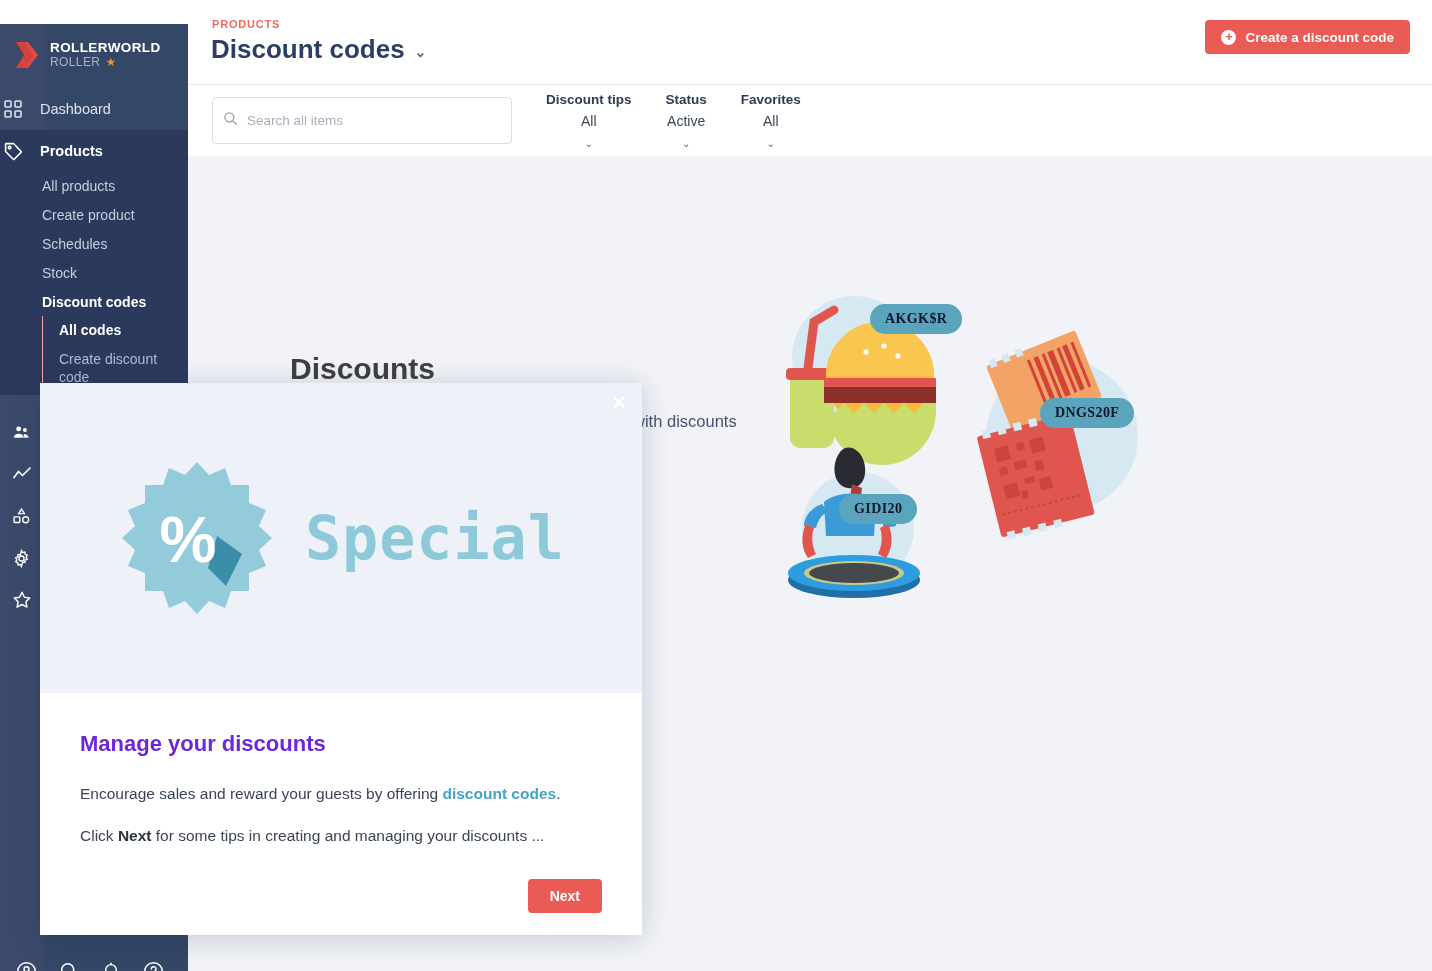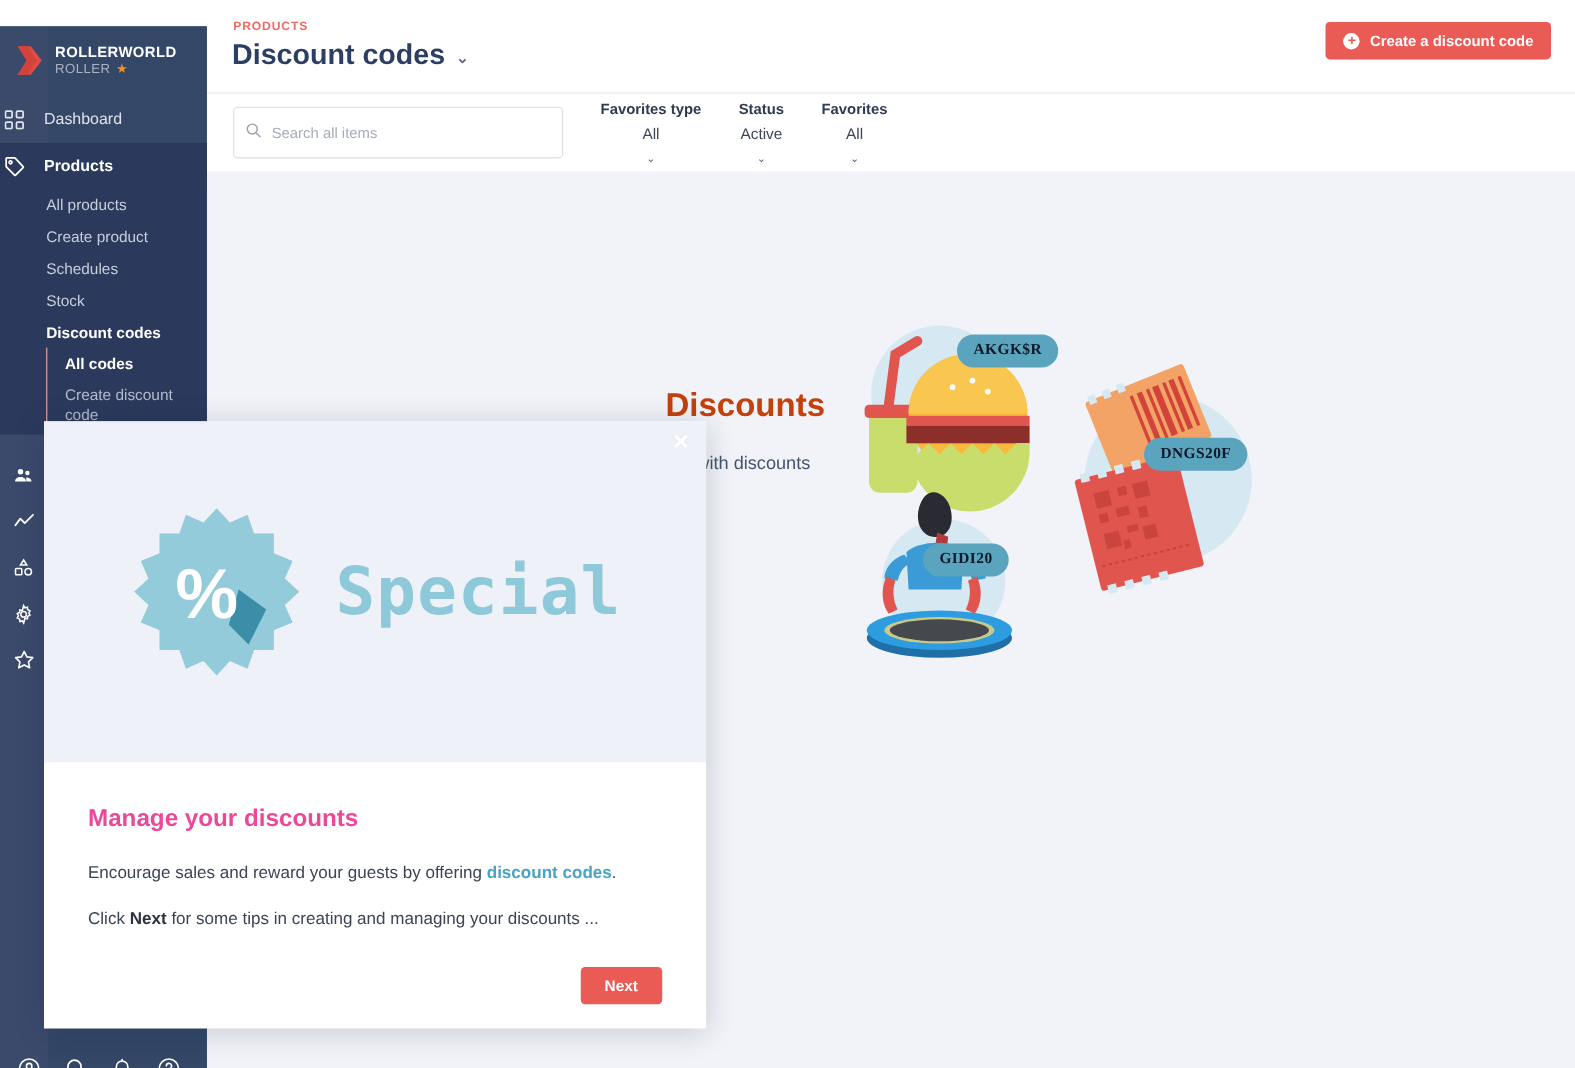--- a/index.html
+++ b/index.html
@@ -115,21 +115,21 @@
   .caret-sm { font-size: 10px; color: #5a6478; }
 
   
   .empty {
     position: absolute; left: 0; right: 0; top: 156px; bottom: 0;
     display: flex; align-items: flex-start; justify-content: center; padding-top: 100px;
   }
   .empty-inner { display: flex; gap: 0; align-items: flex-start; width: 1060px; }
   .empty-text { width: 470px; padding-left: 10px; padding-top: 96px; }
   .empty-h {
-    font-size: 30px; font-weight: bold; color: #c2410c; margin-bottom: 22px; text-align: right;
+    font-size: 30px; font-weight: bold; color: #404040; margin-bottom: 22px;
   }
   .empty-p {
     font-size: 16.5px; color: #46536e; line-height: 1.65; margin-bottom: 30px;
   }
   .learn-btn {
     display: inline-flex; align-items: center; gap: 11px;
     background: #ffffff; border: 1px solid #e2e5ec; border-radius: 4px;
     height: 42px; padding: 0 18px; font-size: 14.5px; font-weight: bold; color: #2f3b52;
     cursor: pointer; font-family: "Liberation Sans", sans-serif;
   }
@@ -159,21 +159,21 @@
     position: absolute; right: 15px; top: 10px; color: #ffffff;
     font-size: 19px; line-height: 1; cursor: pointer; font-weight: bold;
     text-shadow: 0 0 2px rgba(0,0,0,.04);
   }
   .badge-star { position: relative; width: 155px; height: 160px; flex: none; }
   .hero-word {
     font-family: "DejaVu Sans Mono", monospace; font-size: 60px; font-weight: bold;
     color: #8ec9d9; letter-spacing: 1px;
   }
   .modal-body { padding: 38px 40px 0 40px; position: relative; height: 242px; }
-  .modal-h { font-size: 22px; font-weight: bold; color: #ec4899; margin-bottom: 25px; }
+  .modal-h { font-size: 22px; font-weight: bold; color: #6d28d9; margin-bottom: 25px; }
   .modal-p { font-size: 15.5px; color: #3b4455; line-height: 1.6; margin-bottom: 17px; }
   .modal-p a { color: #48a3c4; font-weight: bold; text-decoration: none; }
   .modal-p b { font-weight: bold; color: #2b3240; }
   .next-btn {
     position: absolute; right: 40px; bottom: 22px;
     background: #eb5b55; color: #fff; border: none; border-radius: 4px;
     height: 34px; padding: 0 22px; font-size: 14px; font-weight: bold; cursor: pointer;
     font-family: "Liberation Sans", sans-serif;
   }
 </style>
@@ -337,21 +337,21 @@
           <span>
             <svg width="15" height="15" viewBox="0 0 18 18" fill="none" stroke="#9aa1ae" stroke-width="1.6" stroke-linecap="round">
               <circle cx="7.6" cy="7.6" r="5.4"></circle>
                 <path d="M11.6 11.6 L16 16"></path>
             </svg>
           </span>
           <input type="text" placeholder="Search all items" style="">
         </div>
 
         <div class="filter">
-          <div class="filter-label">Favorites type</div>
+          <div class="filter-label">Discount tips</div>
           <div class="filter-value">
             <span>All</span>
             <span class="caret-sm">⌄</span>
           </div>
         </div>
 
         <div class="filter">
           <div class="filter-label">Status</div>
           <div class="filter-value">
             <span>Active</span>

